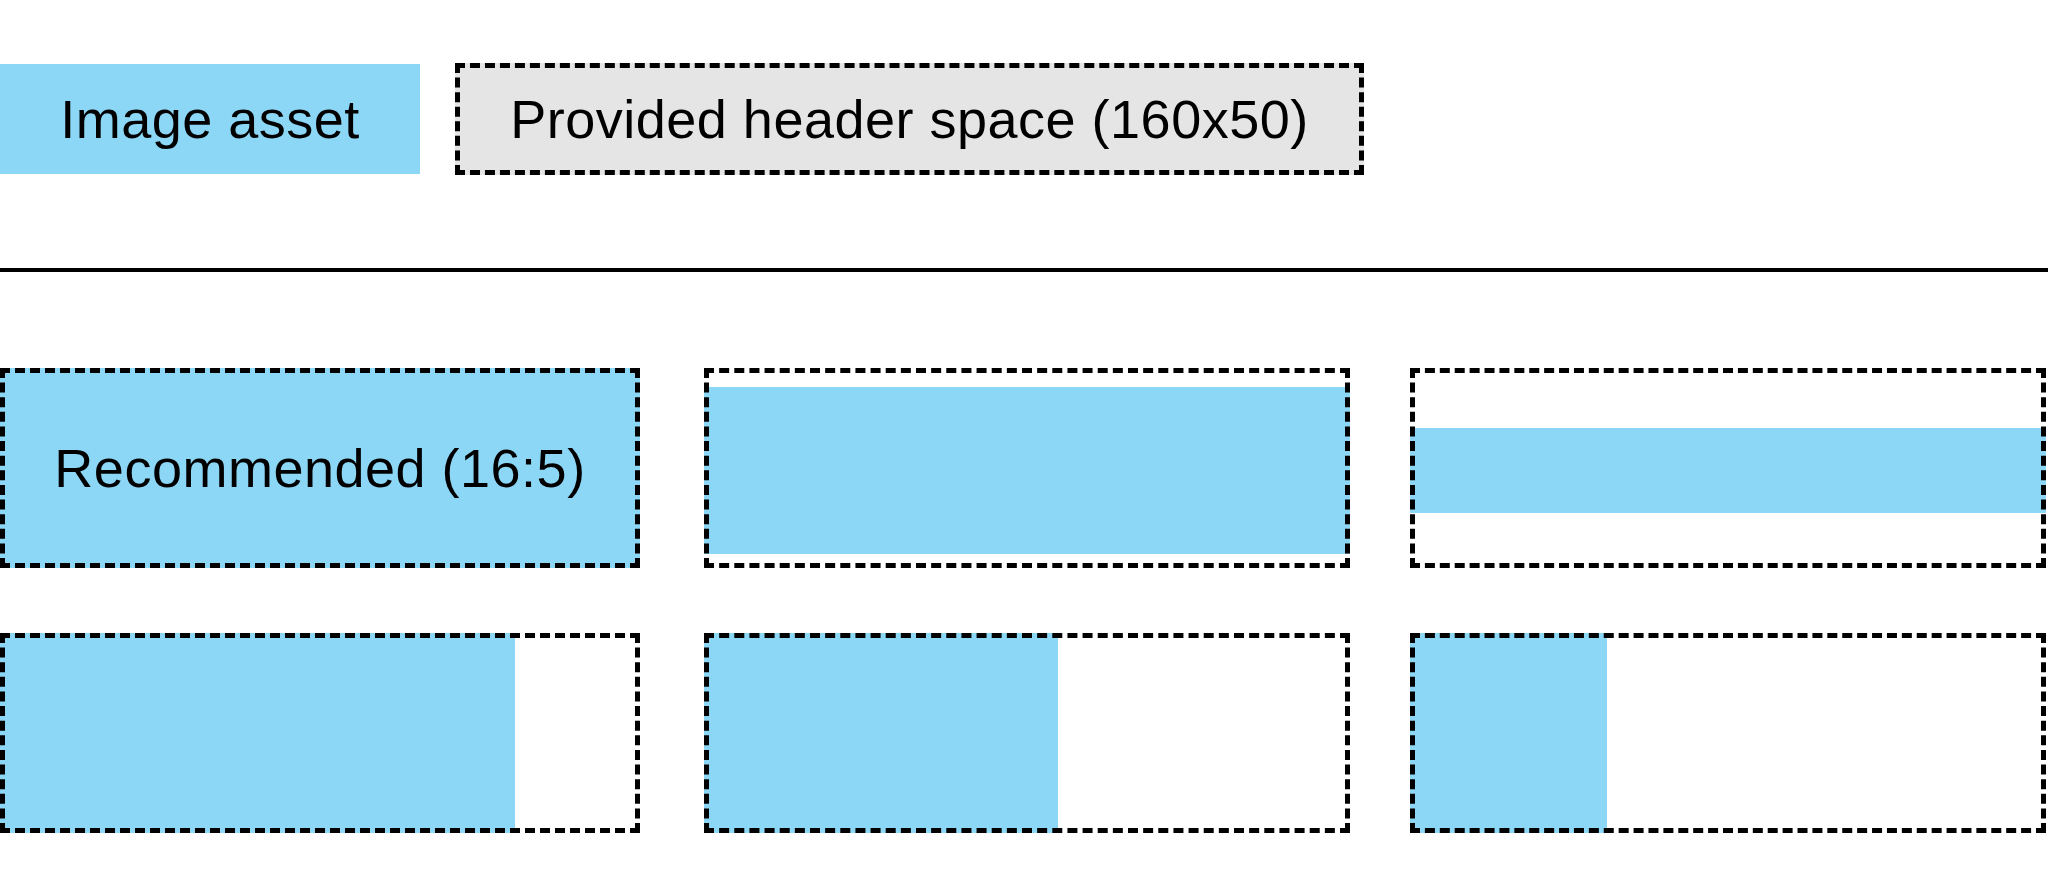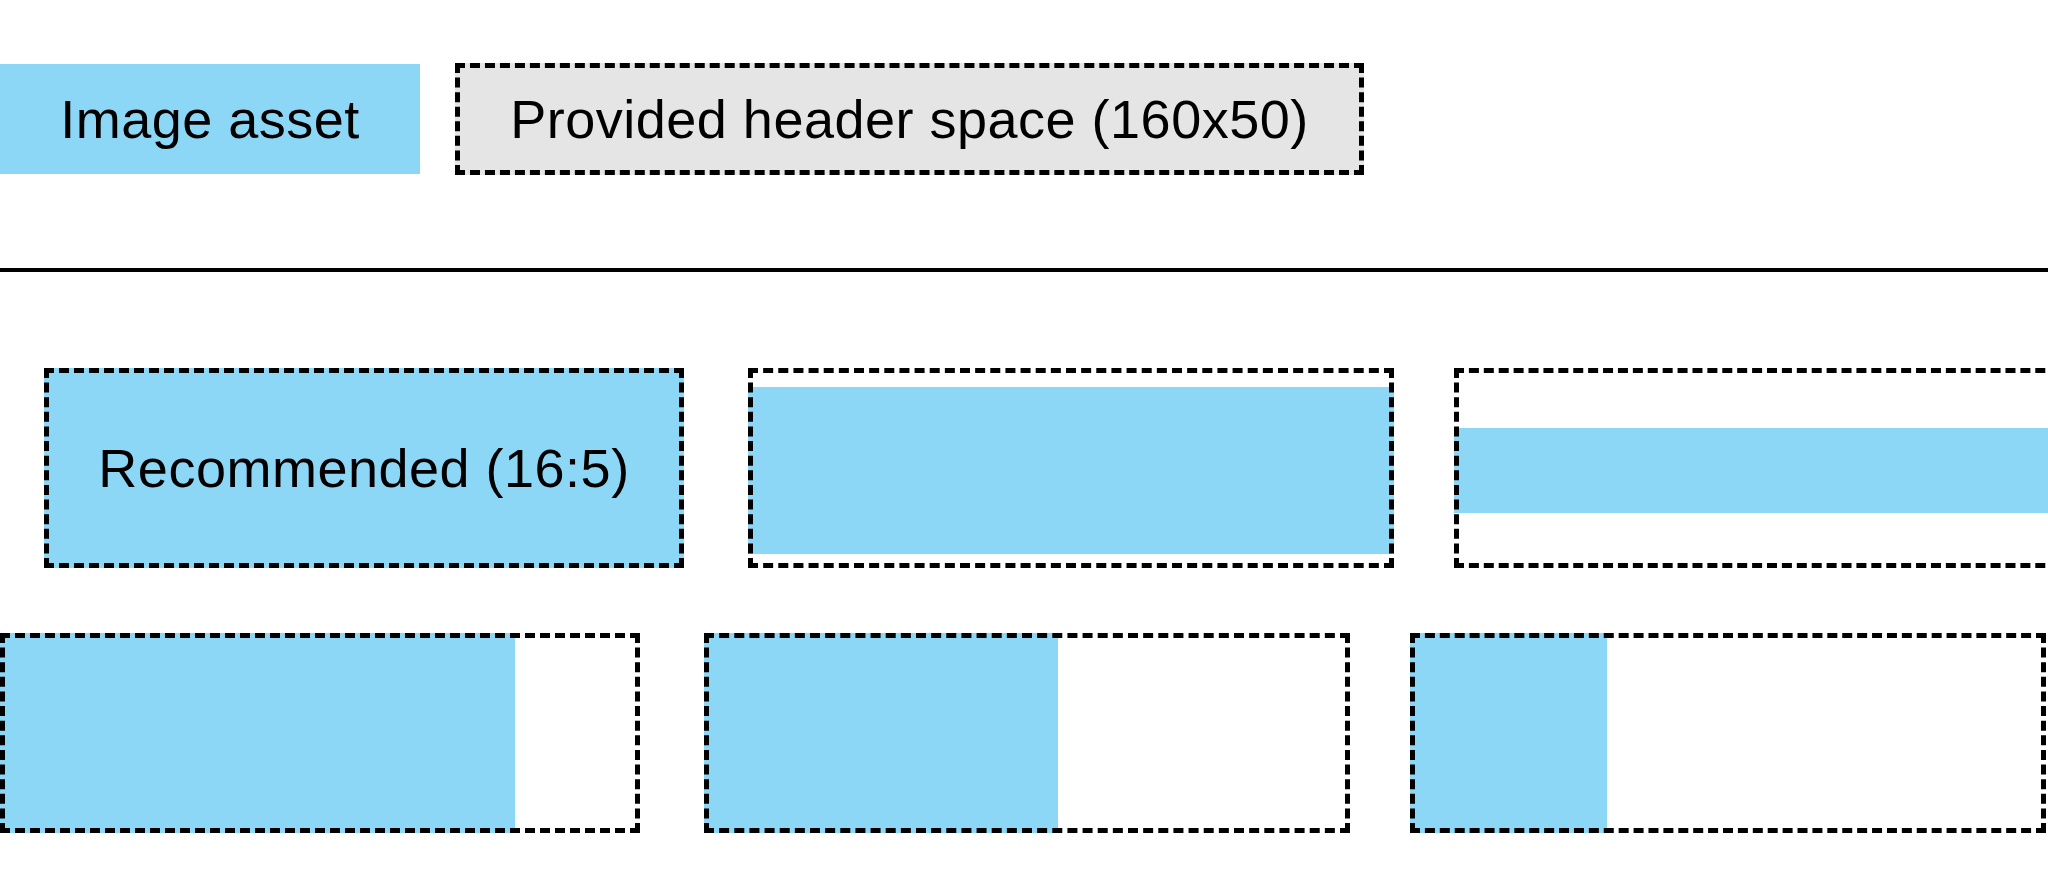--- a/index.html
+++ b/index.html
@@ -62,21 +62,21 @@
     height: 4px;
     background: var(--outline, #000000);
   }
 
   
   .tile {
     position: absolute;
     height: 200px;
     background: #ffffff;
   }
-  .row1 { top: 368px; margin-left: 44px; }
+  .row1 { top: 368px; }
   .row2 { top: 633px; }
   .col1 { left: 0;      width: 640px; }
   .col2 { left: 704px;  width: 646px; }
   .col3 { left: 1410px; width: 636px; }
 
   .tile .asset-fill {
     position: absolute;
     background: var(--image-asset-fill, #8dd7f6);
     z-index: 1;
   }

